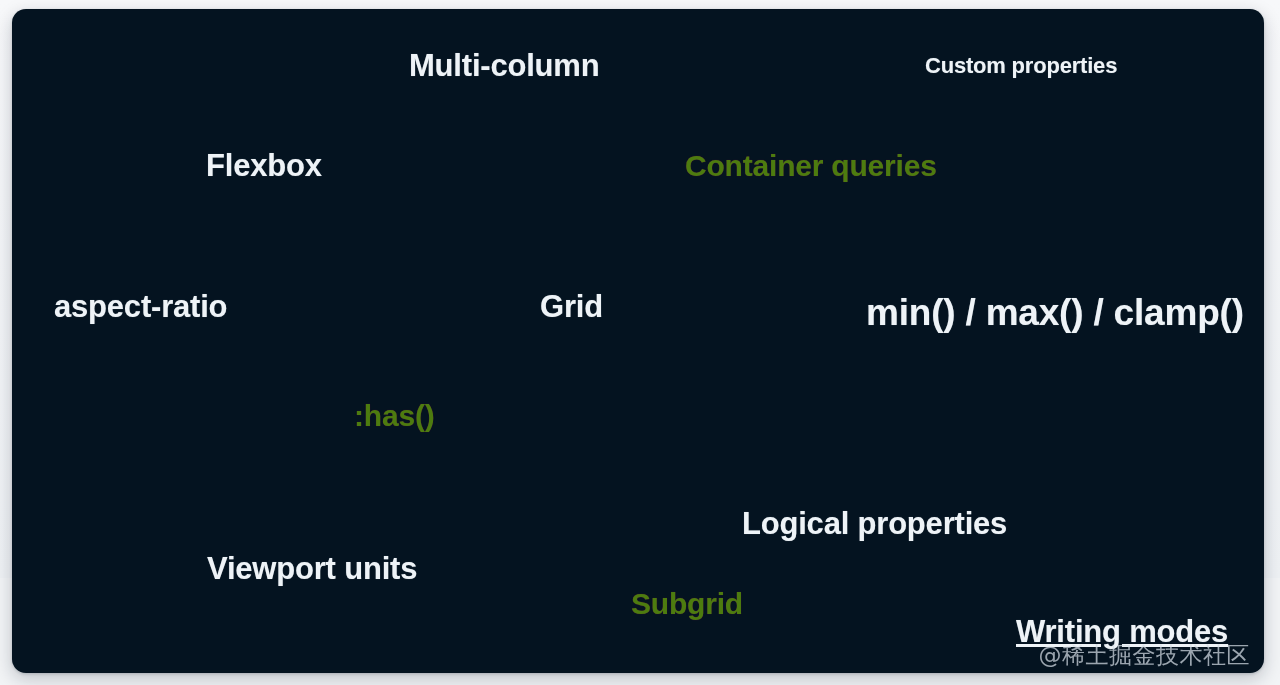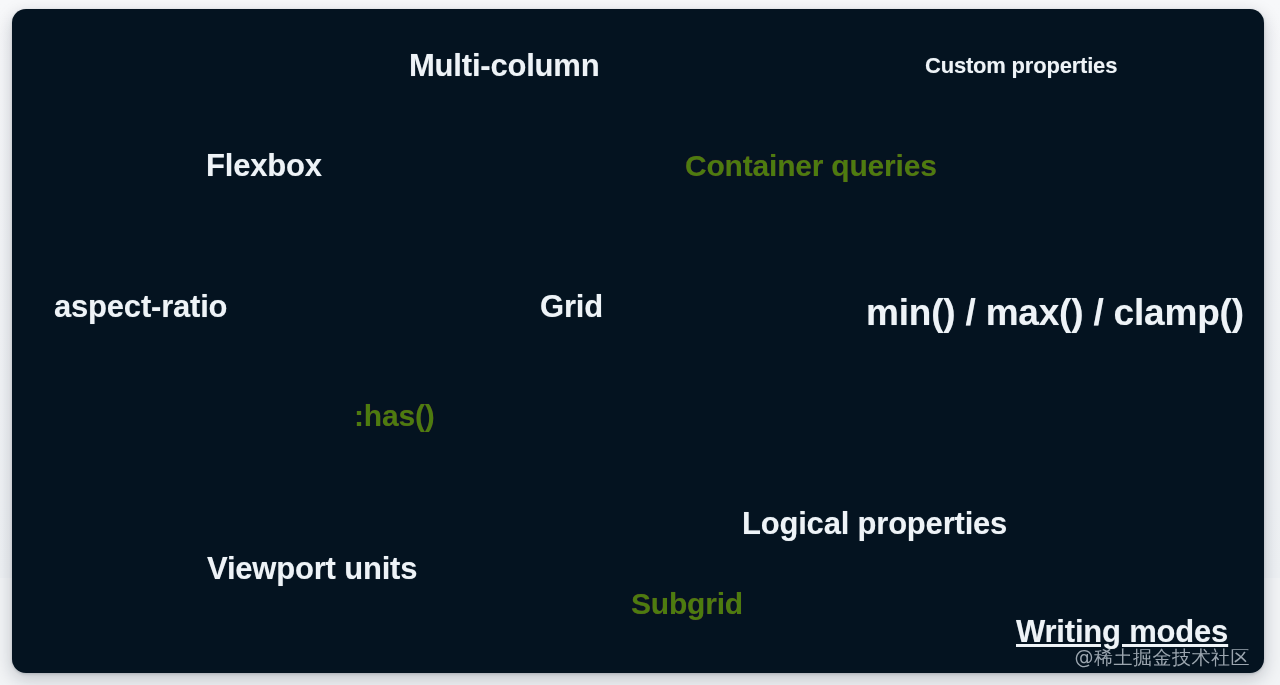--- a/index.html
+++ b/index.html
@@ -51,21 +51,21 @@
   .tone-accent {
     color: #4d7c0f;
     text-shadow: 0 0 1px rgba(232, 16, 109, 0.35);
   }
 
   #watermark {
     position: absolute;
     right: 14px;
     bottom: 2px;
     font-family: "DejaVu Sans", sans-serif;
-    font-size: 19px;
+    font-size: 23px;
     color: rgba(214, 222, 230, 0.72);
     white-space: nowrap;
     letter-spacing: 0.5px;
   }
 </style>
 </head>
 <body>
 
 <div id="slide-stage">
   <div id="feature-panel">

